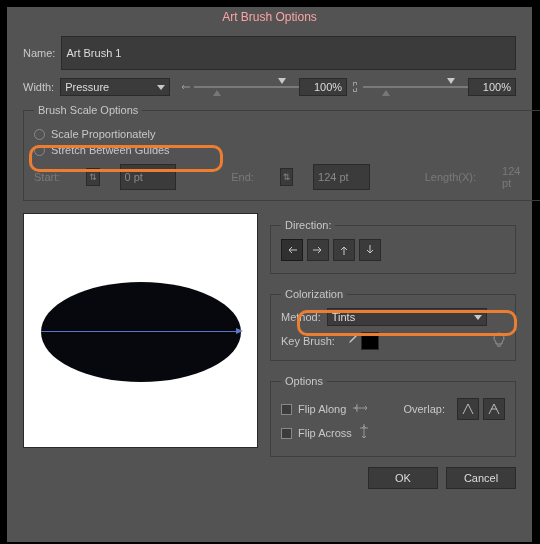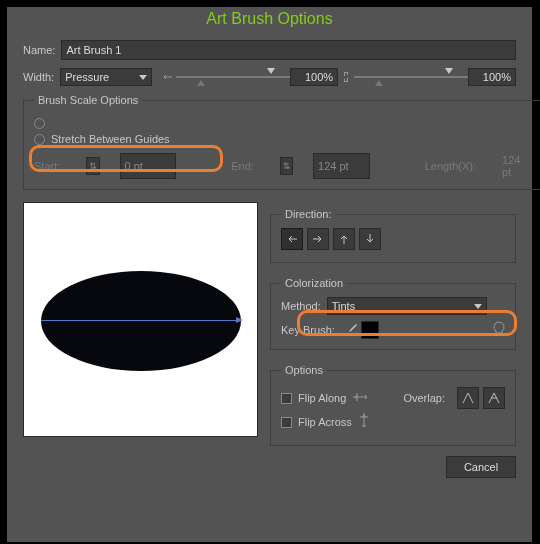--- a/index.html
+++ b/index.html
@@ -1,24 +1,24 @@
 <!DOCTYPE html>
 <html><head>
 <meta charset="utf-8">
 <style>
   * { box-sizing: border-box; margin: 0; padding: 0; font-family: Tahoma, Arial, sans-serif; }
   body { background: #5f5f5f; width: 540px; height: 544px; overflow: hidden; }
   .frame { position: absolute; left: 0; top: 0; width: 540px; height: 544px; background: #000; }
   .inner { position: absolute; left: 7px; top: 7px; width: 525px; height: 535px; background: #535353; }
-  .titlebar { text-align: center; color: #84cc16; font-size: 16px; padding: 3px 0 6px 0; }
+  .titlebar { text-align: center; color: #fca5a5; font-size: 12px; padding: 3px 0 6px 0; }
   .content { padding: 6px 16px 0 16px; color: #c8c8c8; font-size: 11px; }
   .row { display: flex; align-items: center; margin-bottom: 8px; }
   .lbl { margin-right: 6px; white-space: nowrap; }
-  .textin { flex: 1; height: 20px; background: #3b3b3b; border: 1px solid #2a2a2a; color: #ddd; padding: 0 4px; font-size: 11px; }
-  .dropdown { height: 18px; background: #3b3b3b; border: 1px solid #2a2a2a; color: #ddd; width: 92px; display: flex; align-items: center; padding: 0 4px; position: relative; cursor: pointer; }
+  .textin { flex: 1; height: 34px; background: #3b3b3b; border: 1px solid #2a2a2a; color: #ddd; padding: 0 4px; font-size: 11px; }
+  .dropdown { height: 18px; background: #3b3b3b; border: 1px solid #2a2a2a; color: #ddd; width: 110px; display: flex; align-items: center; padding: 0 4px; position: relative; cursor: pointer; }
   .dropdown .caret { position: absolute; right: 4px; }
   .dropdown.wide { width: 160px; }
   .wslider { flex: 1; display: flex; align-items: center; gap: 0; margin-left: 8px; }
   .sliderbar { flex: 1; height: 14px; position: relative; }
   .sliderbar::before { content:""; position:absolute; left:0; right:0; top:6px; height:2px; background:#7a7a7a; }
   .sliderbar .tri-dn { position:absolute; top:-2px; left:80%; }
   .sliderbar .tri-up { position:absolute; bottom:-2px; left:18%; }
   .tri-dn svg, .tri-up svg { display:block; }
   .pct { width: 48px; height: 18px; background:#3b3b3b; border:1px solid #2a2a2a; color:#ddd; display:flex; align-items:center; justify-content:flex-end; padding:0 4px; font-size:11px; }
   .linkicon { width:16px; height:16px; display:flex; align-items:center; justify-content:center; }
@@ -110,20 +110,21 @@
               </span>
           </div>
           <div class="pct">100%</div>
         </div>
       </div>
 
       <fieldset class="grp">
         <legend>Brush Scale Options</legend>
         <div class="radio-row">
           <span class="radio"></span>
+          <span>Scale Proportionately</span>
         </div>
         <div class="radio-row">
           <span class="radio"></span>
           <span>Stretch Between Guides</span>
         </div>
         <div class="guides-row disabled">
           <span class="lbl">Start:</span>
           <span class="linker">⇅</span>
           <div class="mini-in">0 pt</div>
           <span style="width:16px"></span>
@@ -230,20 +231,21 @@
                 <svg width="12" height="18">
                     <path d="M6 1 v14 M2 5 h8 M6 3 l-2 2 M6 3 l2 2 M6 15 l-2 -2 M6 15 l2 -2" stroke="#999" fill="none"></path>
                   </svg>
               </span>
             </div>
           </fieldset>
         </div>
       </div>
 
       <div class="btnrow">
+        <div class="pbtn">OK</div>
         <div class="pbtn">Cancel</div>
       </div>
     </div>
   </div>
 
   <div class="highlight hl1"></div>
   <div class="highlight hl2"></div>
 </div>
 
 </body></html>

